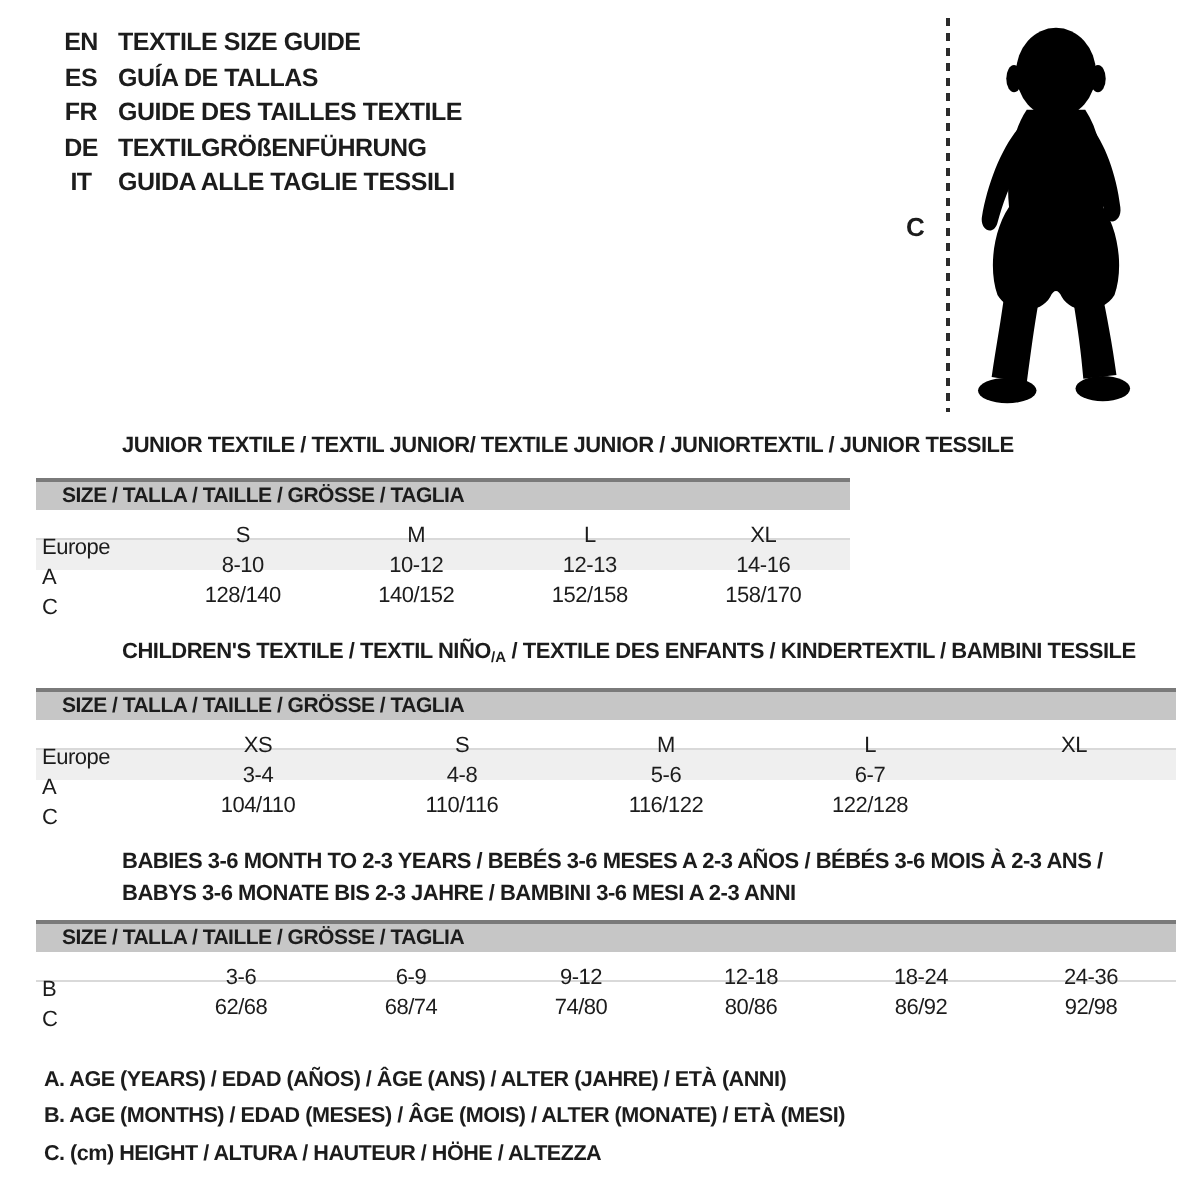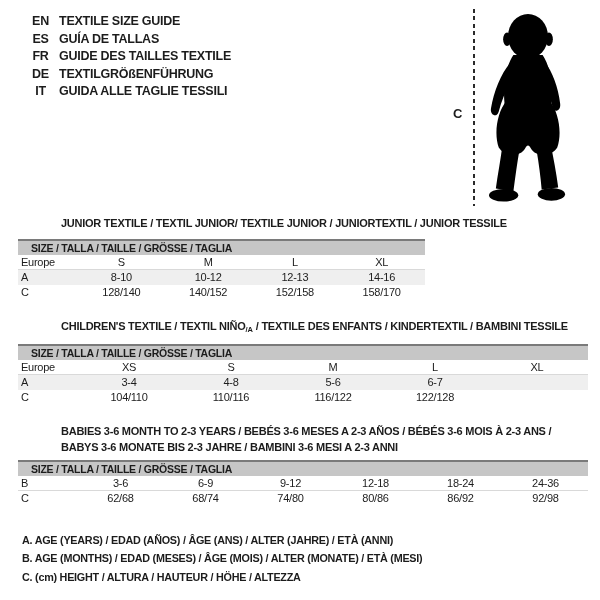--- a/index.html
+++ b/index.html
@@ -44,21 +44,21 @@
          font-weight:700;font-size:10.5px;padding-left:13px;white-space:nowrap;overflow:hidden;}
   .trow{display:grid;height:15px;line-height:15px;align-items:center;}
   #t1 .trow{grid-template-columns:60px repeat(4,1fr);}
   #t2 .trow{grid-template-columns:60px repeat(5,1fr);}
   #t3 .trow{grid-template-columns:60px repeat(6,1fr);}
   .tbody .trow:first-child{border-bottom:1px solid var(--rowline);}
   #t1 .tbody .trow:nth-child(2),
   #t2 .tbody .trow:nth-child(2){background:var(--shade);}
   #t3 .tbody .trow:nth-child(3){background:var(--shade);}
   .tcell{text-align:center;white-space:nowrap;}
-  .tlabel{text-align:left;padding-left:3px;}
+  .tlabel{text-align:left;padding-left:3px;margin-top:12px;}
   
   .footnotes{position:absolute;left:22px;top:531px;font-weight:700;font-size:10.8px;line-height:18.4px;white-space:nowrap;}
 </style>
 </head>
 <body>
 
 <div class="lang">
   <div class="lang-item">
     <span class="lang-code">EN</span>
     <span>TEXTILE SIZE GUIDE</span>

